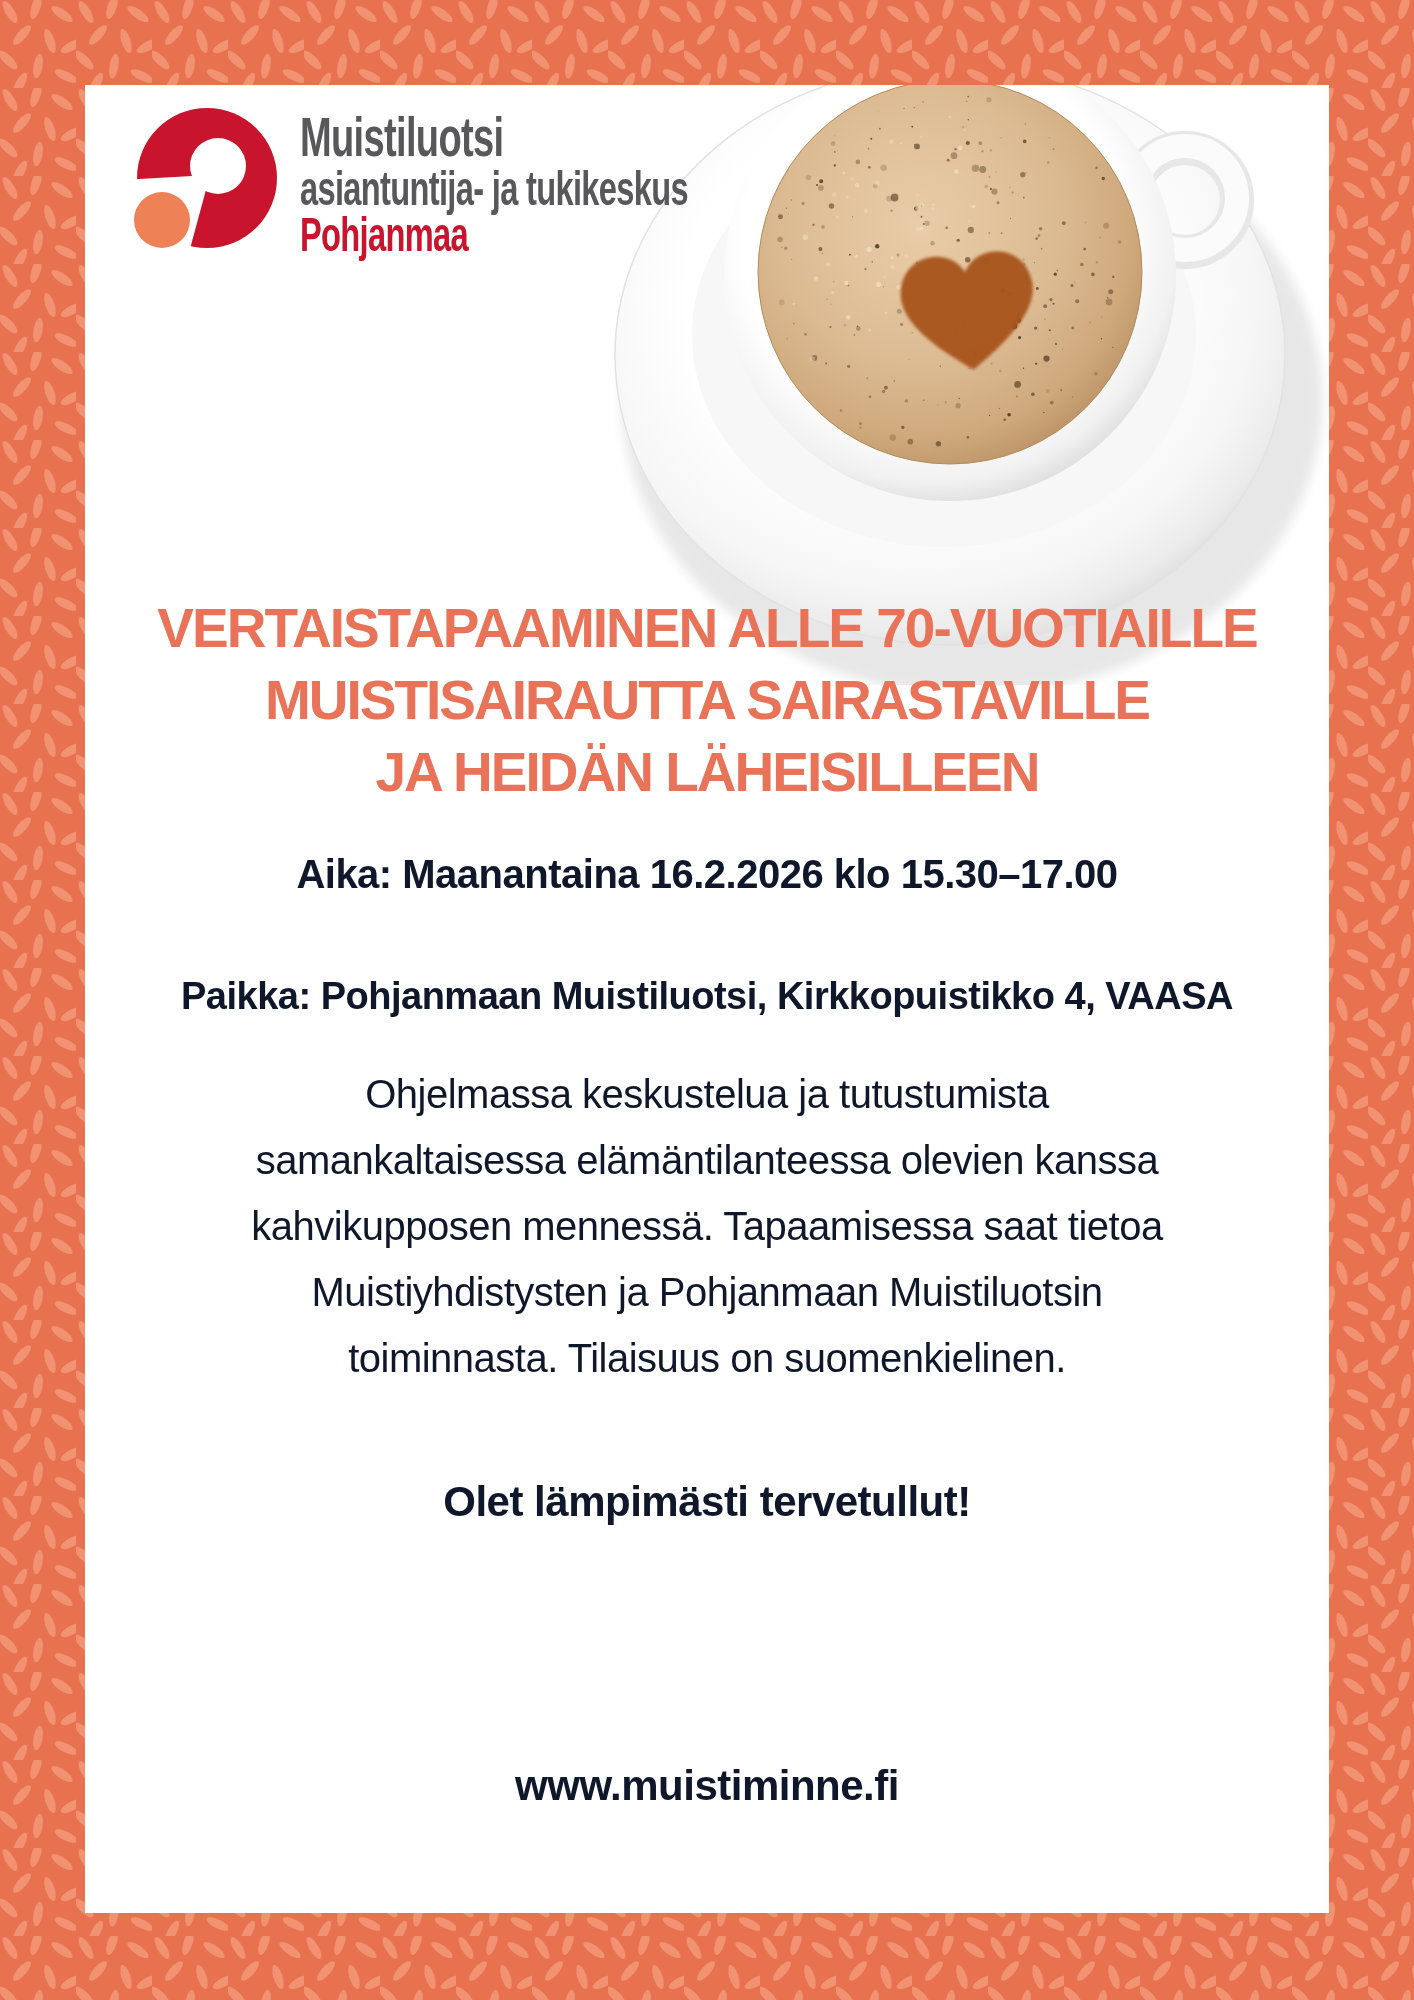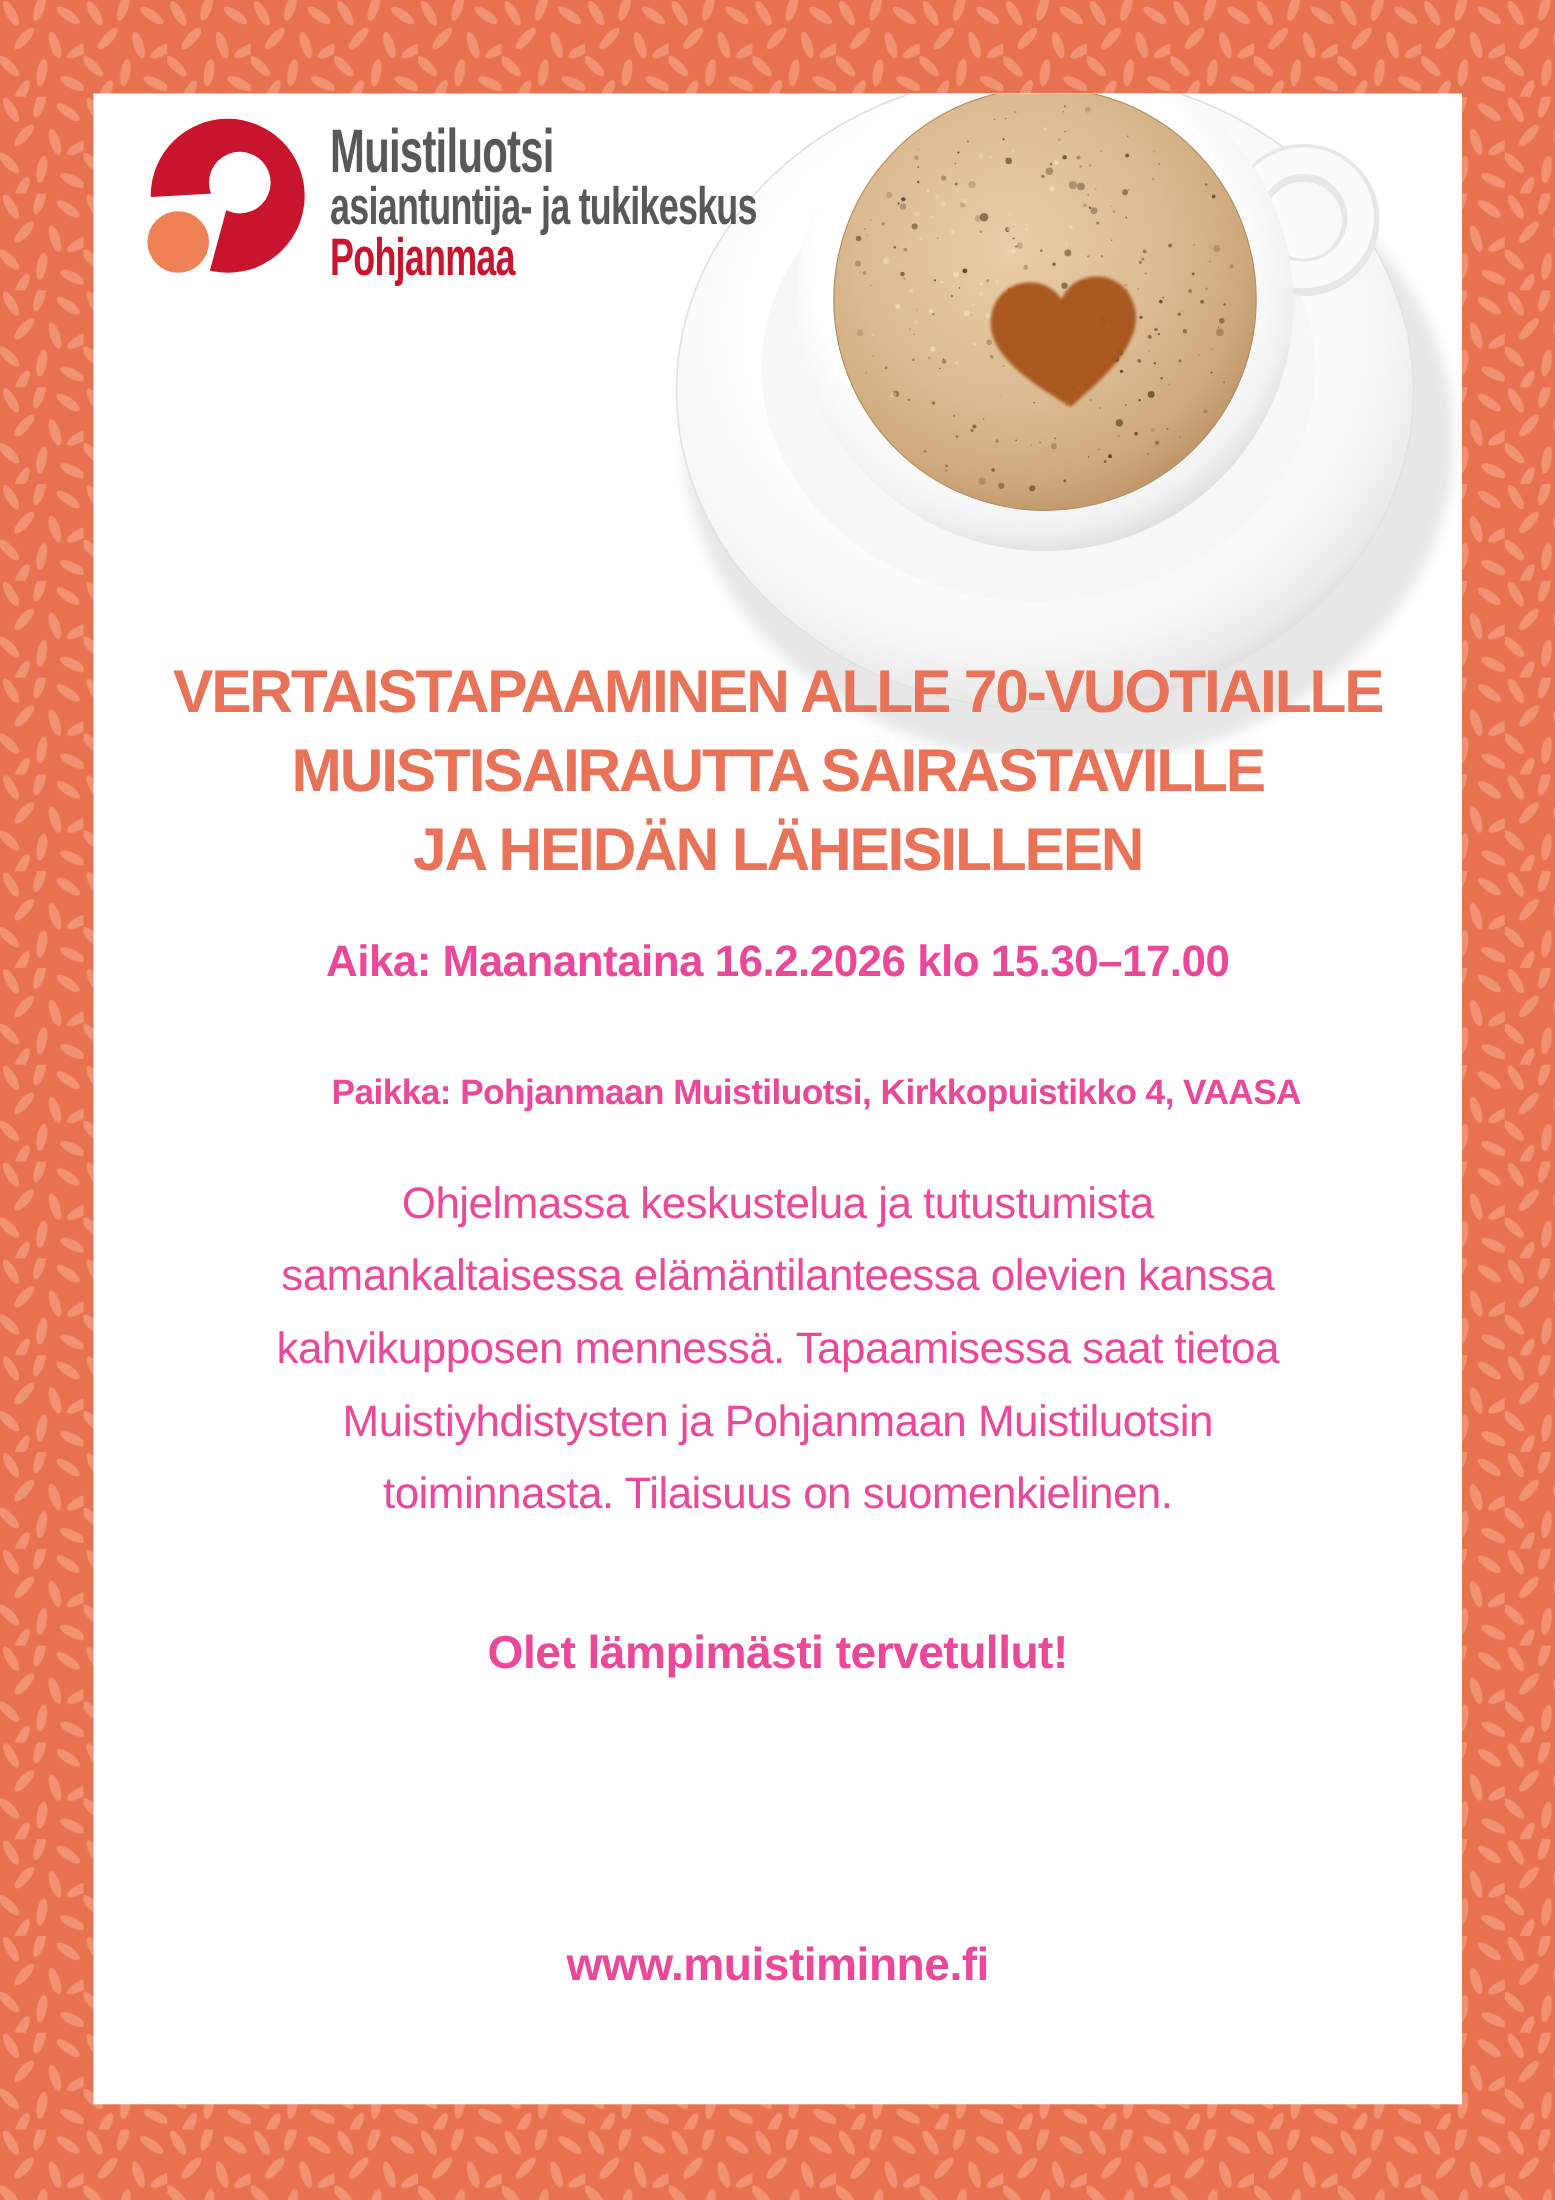--- a/index.html
+++ b/index.html
@@ -6,24 +6,24 @@
   .page{position:relative;width:1414px;height:2000px;overflow:hidden;background:#E8714F;
         font-family:"Liberation Sans",sans-serif;}
   .border-svg{position:absolute;left:0;top:0;}
   .content{position:absolute;left:85px;top:85px;width:1244px;height:1828px;background:#fff;overflow:hidden;}
   .photo{position:absolute;left:435px;top:0;}
   .logo-mark{position:absolute;left:45px;top:20px;}
   .logo-text{position:absolute;left:215px;top:25px;width:900px;transform:scaleX(0.68);transform-origin:left top;}
   .logo-title{font-size:56px;font-weight:bold;color:#58585A;letter-spacing:-1px;line-height:54px;}
   .logo-sub{font-size:48px;font-weight:bold;color:#58585A;letter-spacing:-1px;line-height:46px;margin-top:2px;}
   .logo-region{font-size:48px;font-weight:bold;color:#C9142E;letter-spacing:-1px;line-height:46px;margin-top:0px;}
-  .center{position:absolute;left:0;width:1244px;text-align:center;color:#ec4899;}
+  .center{position:absolute;left:0;width:1244px;text-align:center;color:#0f172a;}
   .h1{top:507px;font-size:55px;line-height:72px;font-weight:bold;color:#E97358;letter-spacing:-2px;}
   .aika{top:767px;font-size:40px;font-weight:bold;letter-spacing:-0.5px;}
-  .paikka{top:890px;font-size:32px;font-weight:bold;letter-spacing:-0.5px;margin-left:35px;}
+  .paikka{top:890px;font-size:38px;font-weight:bold;letter-spacing:-0.5px;}
   .para{top:976px;font-size:40px;line-height:66px;font-weight:normal;letter-spacing:-0.5px;}
   .welcome{top:1393px;font-size:42px;font-weight:bold;letter-spacing:-0.5px;}
   .info{top:1463px;font-size:46px;line-height:69px;font-weight:bold;letter-spacing:-0.5px;}
   .www{top:1677px;font-size:42px;font-weight:bold;letter-spacing:-0.5px;text-align:center;}
 </style>
 </head>
 <body>
 
 <div class="page">
 

